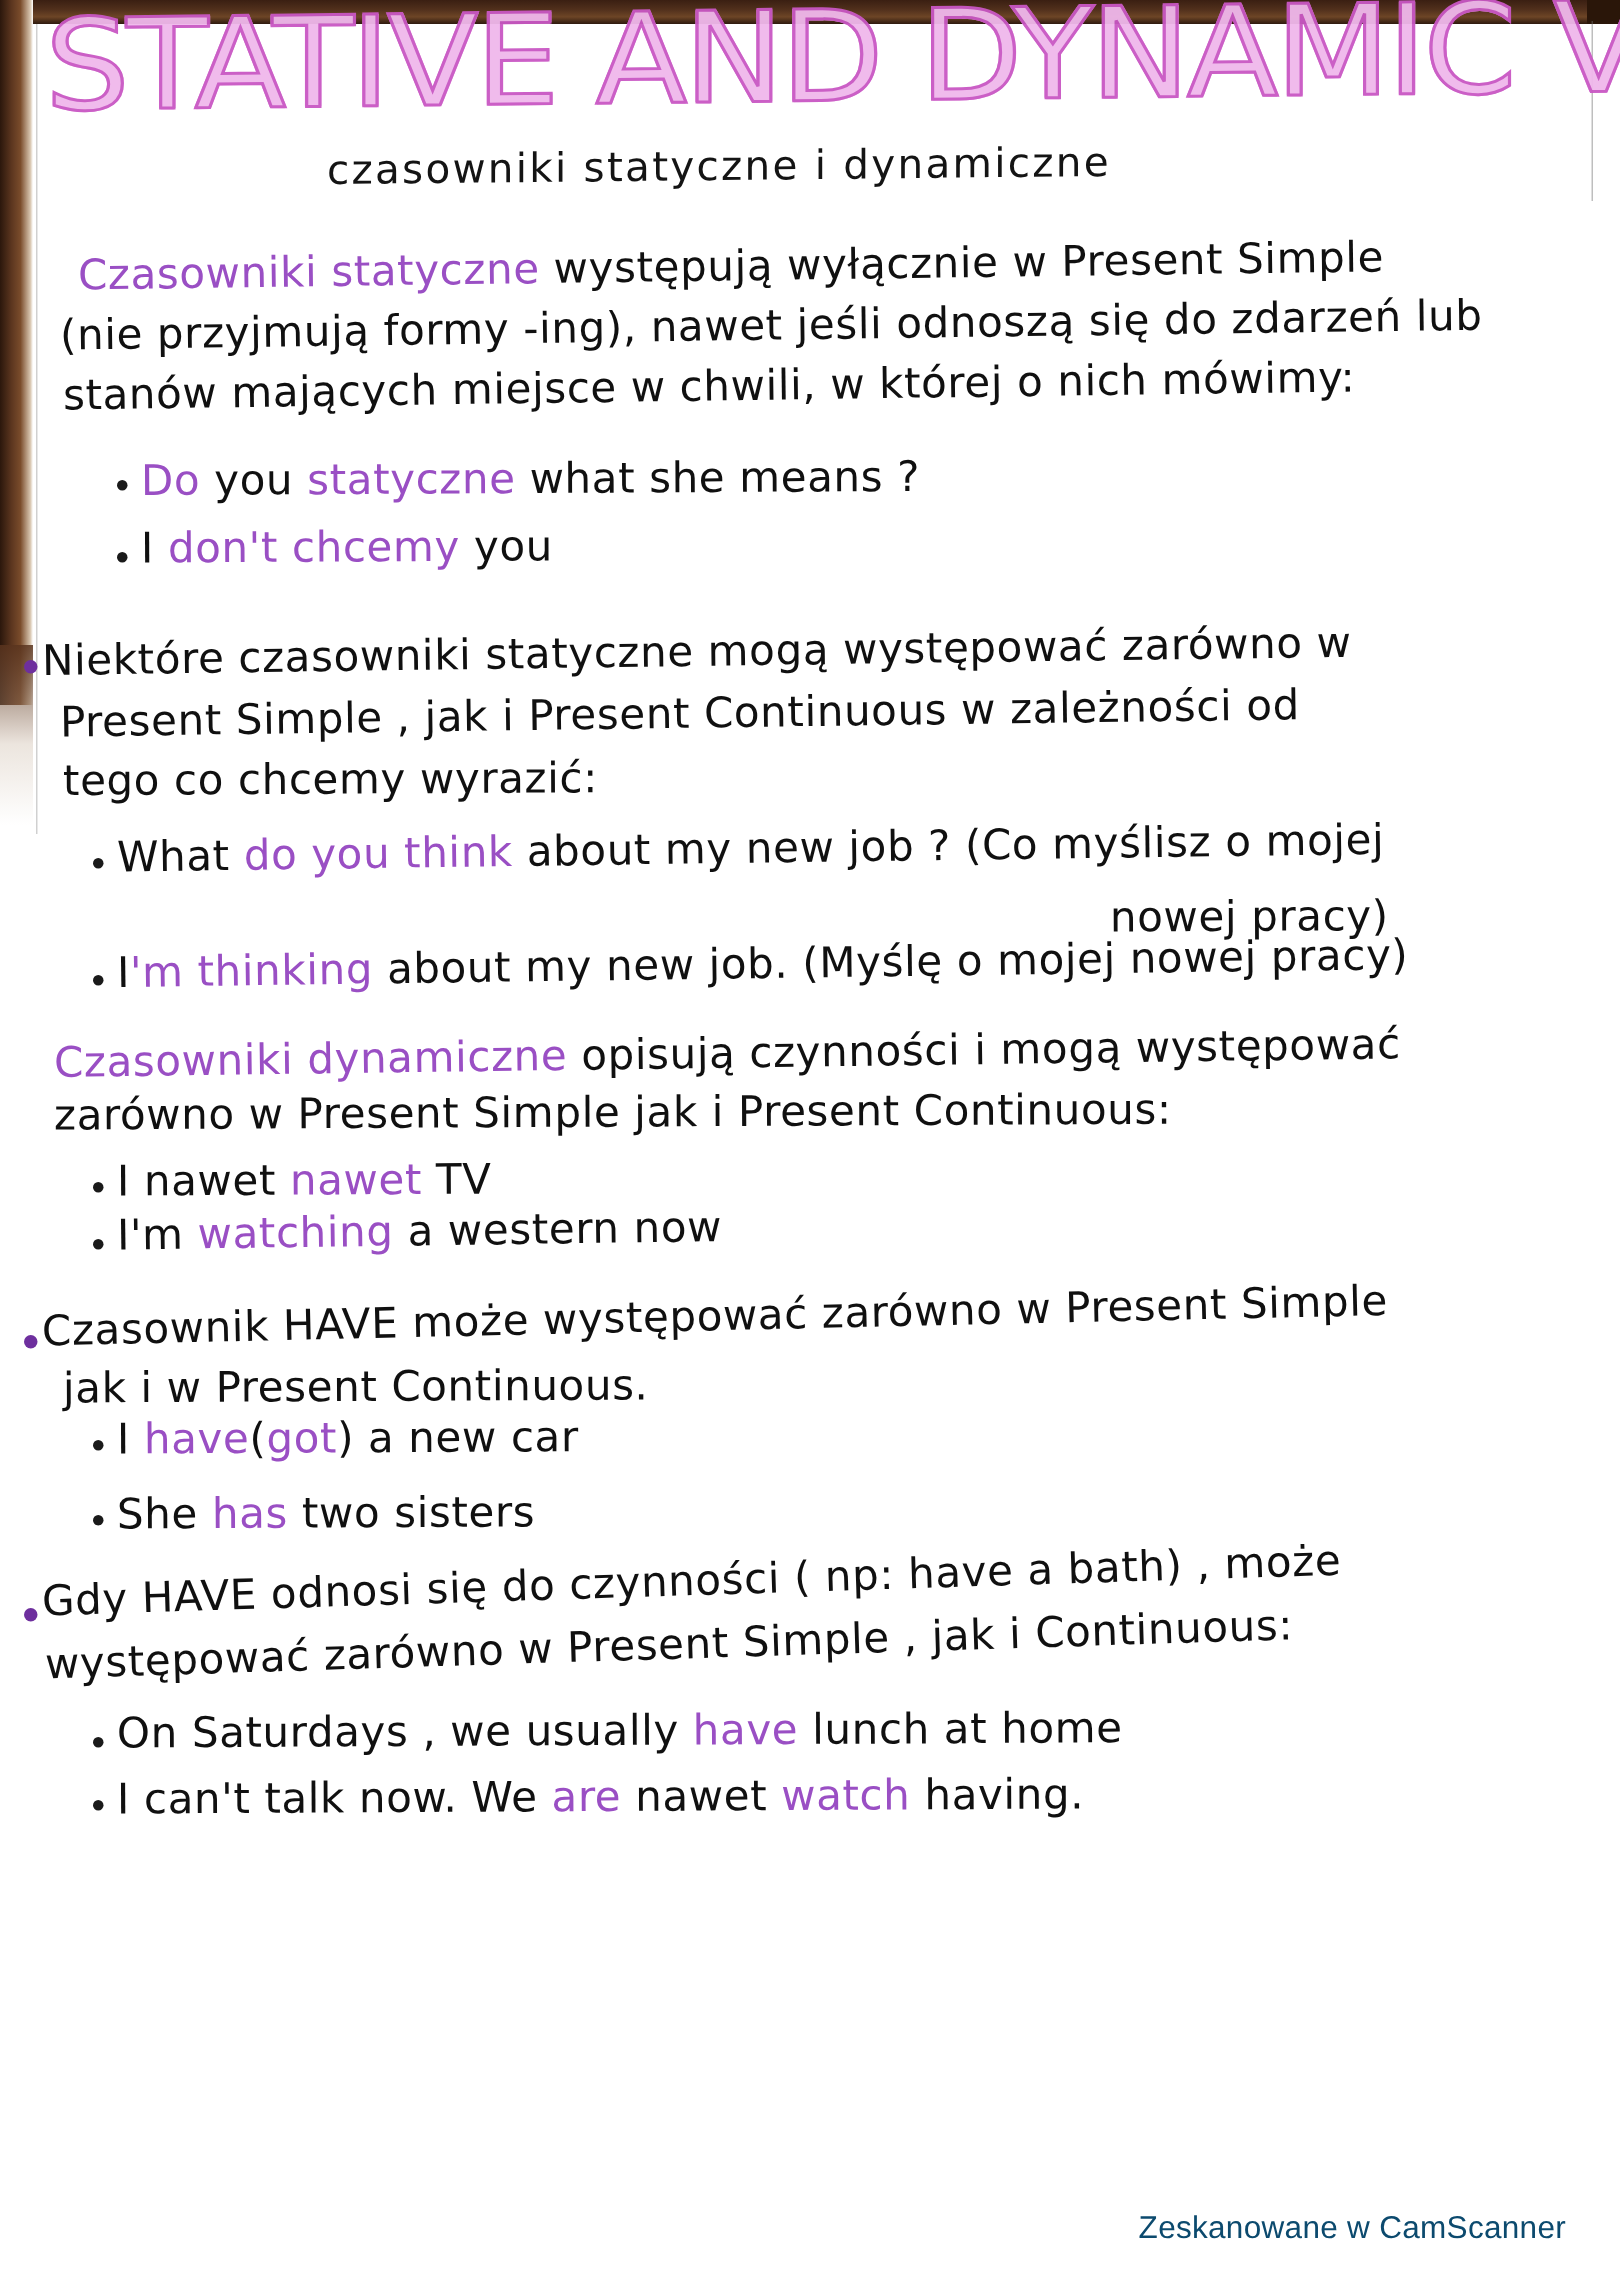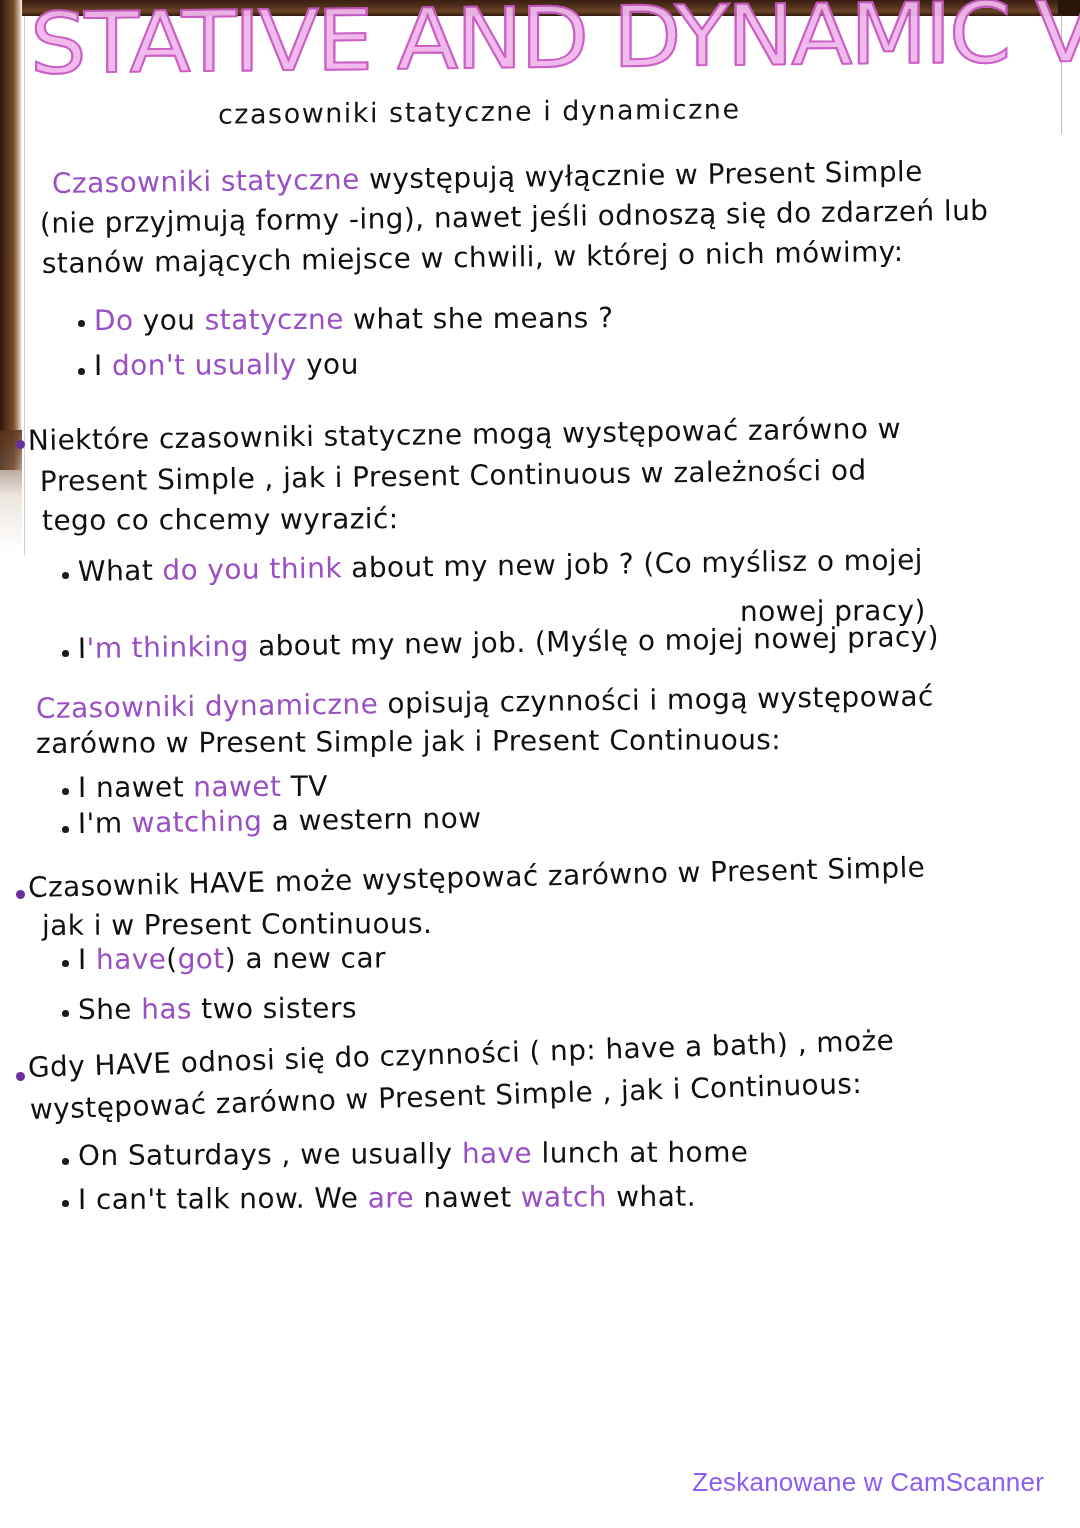--- a/index.html
+++ b/index.html
@@ -134,22 +134,22 @@
   .tilt2 { transform: rotate(-1.3deg); transform-origin: left center; }
   .tilt3 { transform: rotate(-1.8deg); transform-origin: left center; }
   .tilt0 { transform: rotate(-0.3deg); transform-origin: left center; }
 
   
   .watermark {
     position: absolute;
     right: 36px;
     bottom: 30px;
     font-family: "Liberation Sans", sans-serif;
-    font-size: 26px;
-    color: #8b5cf6;
+    font-size: 21px;
+    color: #0c4a6e;
     letter-spacing: 0.2px;
     white-space: nowrap;
   }
 </style>
 </head>
 <body>
 
 <div id="page">
 
   <div class="desk-top"></div>
@@ -167,21 +167,21 @@
   <div class="note">
 
     <div class="ln tilt1" style="left:52px; top:168px;"><span class="pp">Czasowniki statyczne</span> <span>występują wyłącznie w Present Simple</span></div>
     <div class="ln tilt1" style="left:40px; top:208px;">(nie przyjmują formy -ing), nawet jeśli odnoszą się do zdarzeń lub</div>
     <div class="ln tilt1" style="left:42px; top:248px;">stanów mających miejsce w chwili, w której o nich mówimy:</div>
 
     <span class="bullet-sub" style="left:78px; top:320px;"></span>
     <div class="ln tilt0" style="left:94px; top:305px;"><span class="pp">Do</span> <span>you</span> <span class="pp">statyczne</span> <span>what she means ?</span></div>
 
     <span class="bullet-sub" style="left:78px; top:368px;"></span>
-    <div class="ln tilt0" style="left:94px; top:350px;"><span>I</span> <span class="pp">don't usually</span> <span>you</span></div>
+    <div class="ln tilt0" style="left:94px; top:350px;"><span>I</span> <span class="pp">don't chcemy</span> <span>you</span></div>
 
     <span class="bullet-main" style="left:16px; top:440px;"></span>
     <div class="ln tilt1" style="left:28px; top:425px;">Niektóre czasowniki statyczne mogą występować zarówno w</div>
     <div class="ln tilt1" style="left:40px; top:466px;">Present Simple , jak i Present Continuous w zależności od</div>
     <div class="ln tilt0" style="left:42px; top:505px;">tego co chcemy wyrazić:</div>
 
     <span class="bullet-sub" style="left:62px; top:572px;"></span>
     <div class="ln tilt1" style="left:78px; top:556px;"><span>What</span> <span class="pp">do you</span> <span class="pp">think</span> <span>about my new job ?  (Co myślisz o mojej</span></div>
     <div class="ln tilt0" style="left:740px; top:596px;">nowej pracy)</div>
 
@@ -208,19 +208,19 @@
     <div class="ln tilt0" style="left:78px; top:994px;"><span>She</span> <span class="pp">has</span> <span>two sisters</span></div>
 
     <span class="bullet-main" style="left:16px; top:1072px;"></span>
     <div class="ln tilt3" style="left:28px; top:1052px;">Gdy HAVE odnosi się do czynności ( np: have a bath) , może</div>
     <div class="ln tilt3" style="left:30px; top:1094px;">występować zarówno w Present Simple , jak i Continuous:</div>
 
     <span class="bullet-sub" style="left:62px; top:1158px;"></span>
     <div class="ln tilt0" style="left:78px; top:1140px;"><span>On Saturdays , we usually</span> <span class="pp">have</span> <span>lunch at home</span></div>
 
     <span class="bullet-sub" style="left:62px; top:1200px;"></span>
-    <div class="ln tilt0" style="left:78px; top:1184px;"><span>I can't talk now. We</span> <span class="pp">are</span> <span>nawet</span> <span class="pp">watch</span> <span>what.</span></div>
+    <div class="ln tilt0" style="left:78px; top:1184px;"><span>I can't talk now. We</span> <span class="pp">are</span> <span>nawet</span> <span class="pp">watch</span> <span>having.</span></div>
 
   </div>
 
   <div class="watermark">Zeskanowane w CamScanner</div>
 
 </div>
 
 </body></html>

